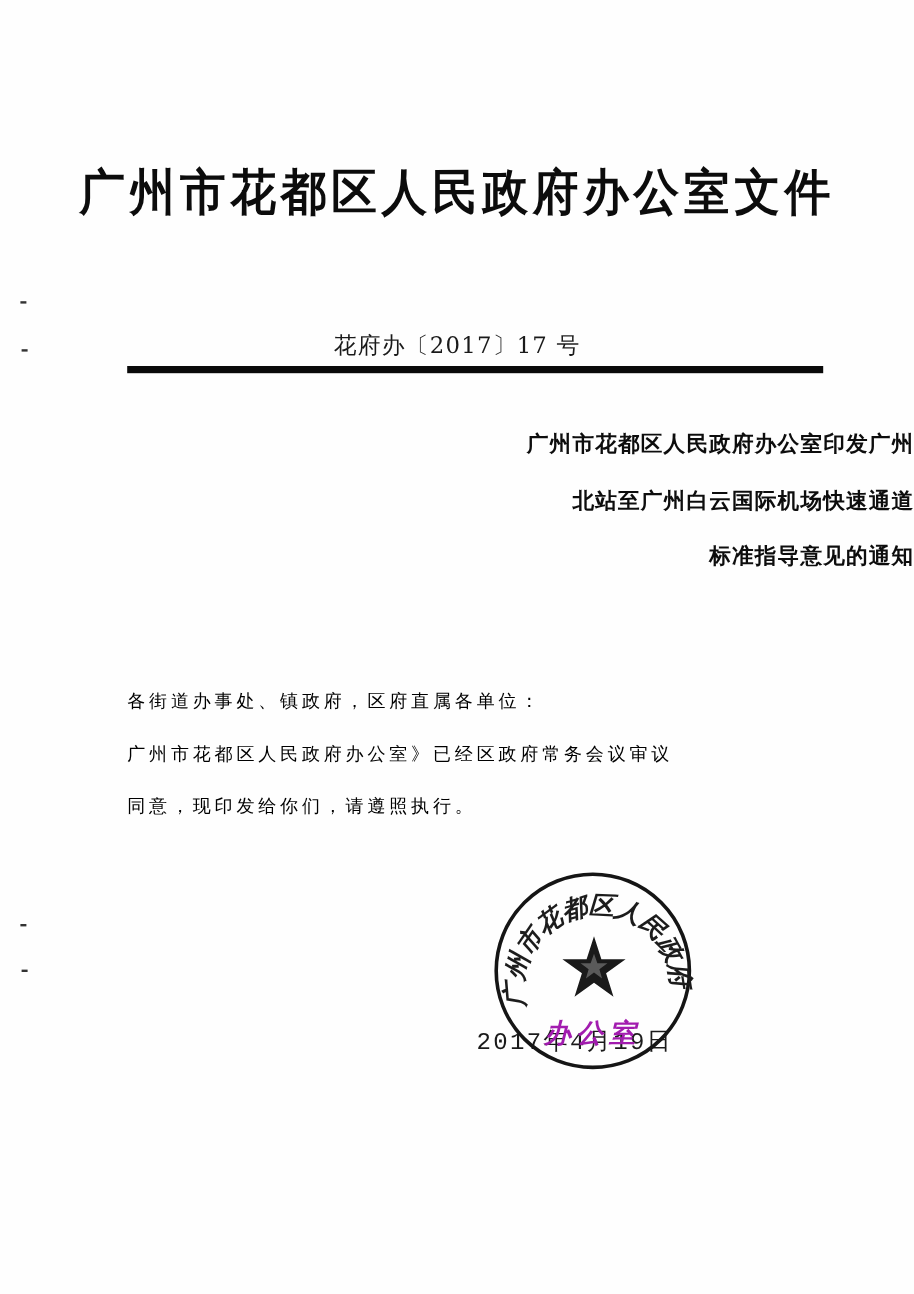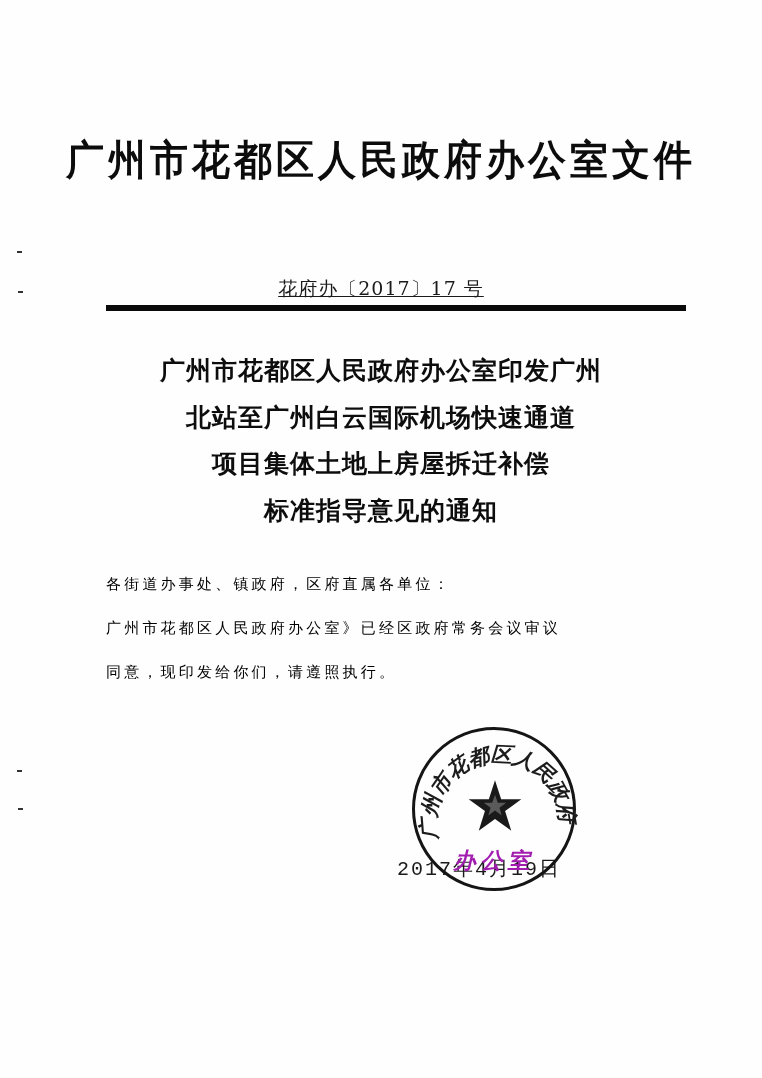--- a/index.html
+++ b/index.html
@@ -38,38 +38,37 @@
     .doc-number {
       position: absolute;
       left: 0; width: 762px;
       top: 274px;
       text-align: center;
       font-family: "DejaVu Serif", "Liberation Serif", serif;
       font-size: 19px;
       line-height: 28px;
       letter-spacing: 1px;
       color: #1a1a1a;
-      text-decoration: underline;
     }
     .red-rule {
       position: absolute;
       left: 106px;
       top: 305px;
       width: 580px;
       height: 6px;
       background: #0a0a0a;
     }
     .notice-title {
       position: absolute;
       left: 0; width: 762px;
       top: 348px;
-      text-align: center;
+      text-align: right;
       font-family: "DejaVu Sans", "Liberation Sans", sans-serif;
       font-weight: bold;
-      font-size: 25px;
+      font-size: 18px;
       color: #0d0d0d;
     }
     .notice-title .tline {
       display: block;
       height: 46.5px;
       line-height: 46.5px;
       letter-spacing: 1px;
     }
     .body-text {
       position: absolute;
@@ -175,21 +174,20 @@
 
   <div class="header-title">广州市花都区人民政府办公室文件</div>
 
   <div class="doc-number">花府办〔2017〕17 号</div>
 
   <div class="red-rule"></div>
 
   <div class="notice-title">
     <span class="tline">广州市花都区人民政府办公室印发广州</span>
     <span class="tline">北站至广州白云国际机场快速通道</span>
-    <span class="tline">项目集体土地上房屋拆迁补偿</span>
     <span class="tline">标准指导意见的通知</span>
   </div>
 
   <div class="body-text">
     <span class="bline">各街道办事处、镇政府，区府直属各单位：</span>
     <span class="bline">广州市花都区人民政府办公室》已经区政府常务会议审议</span>
     <span class="bline">同意，现印发给你们，请遵照执行。</span>
   </div>
 
   <div class="date">2017年4月19日</div>

